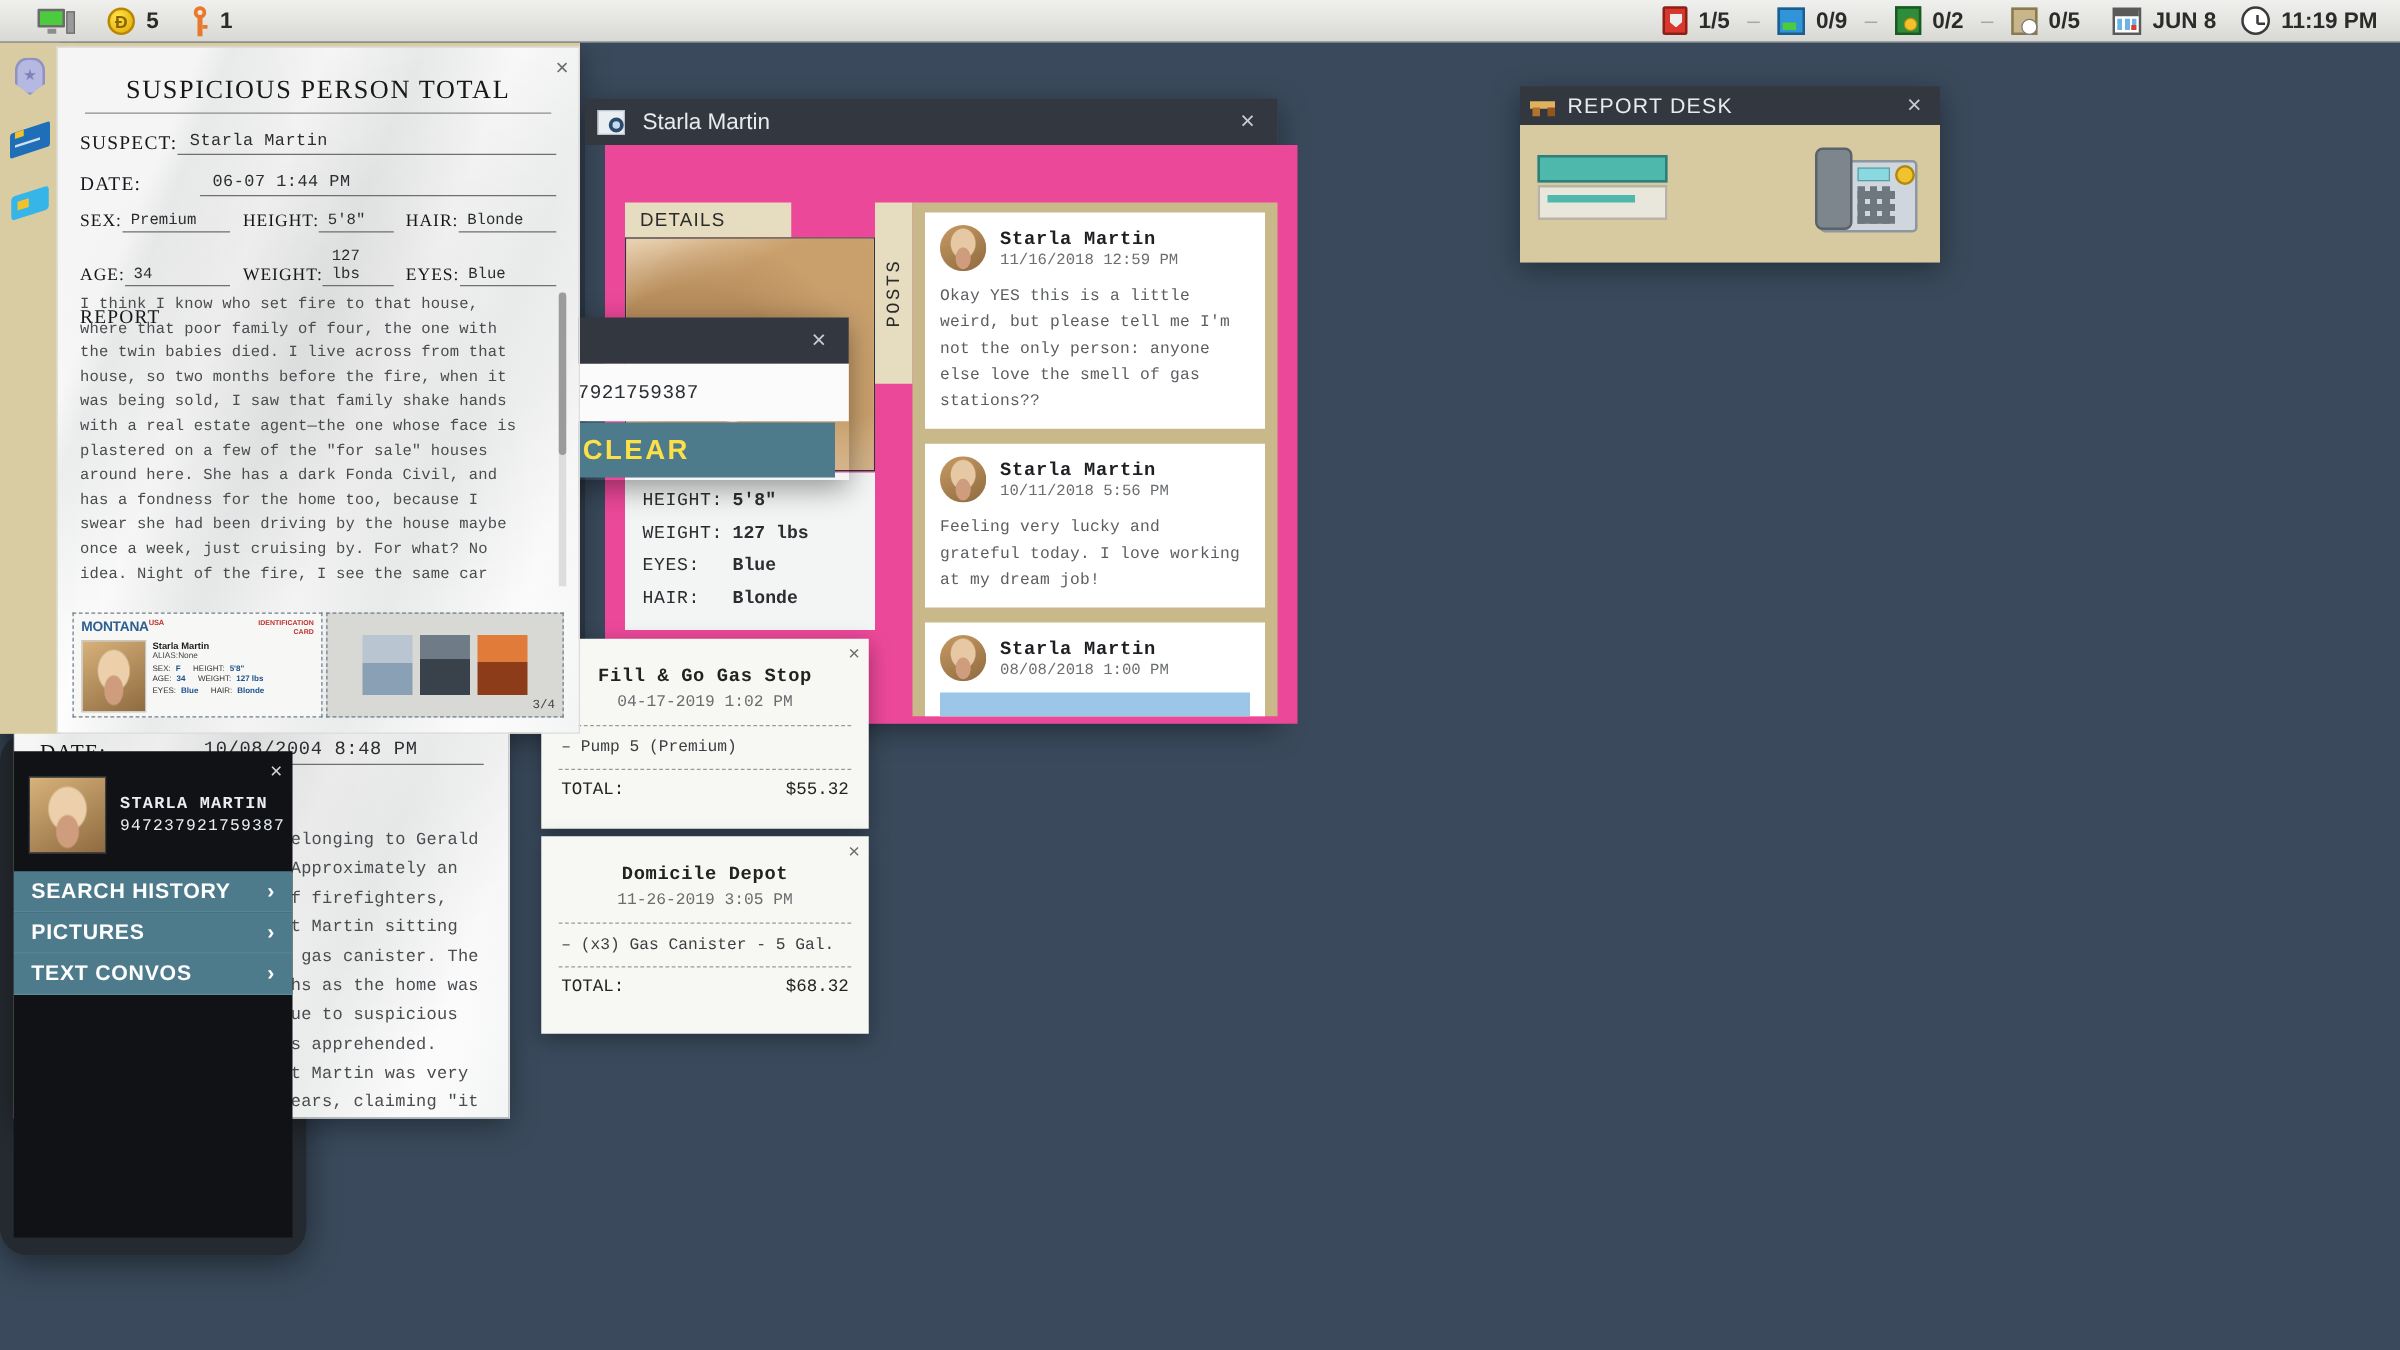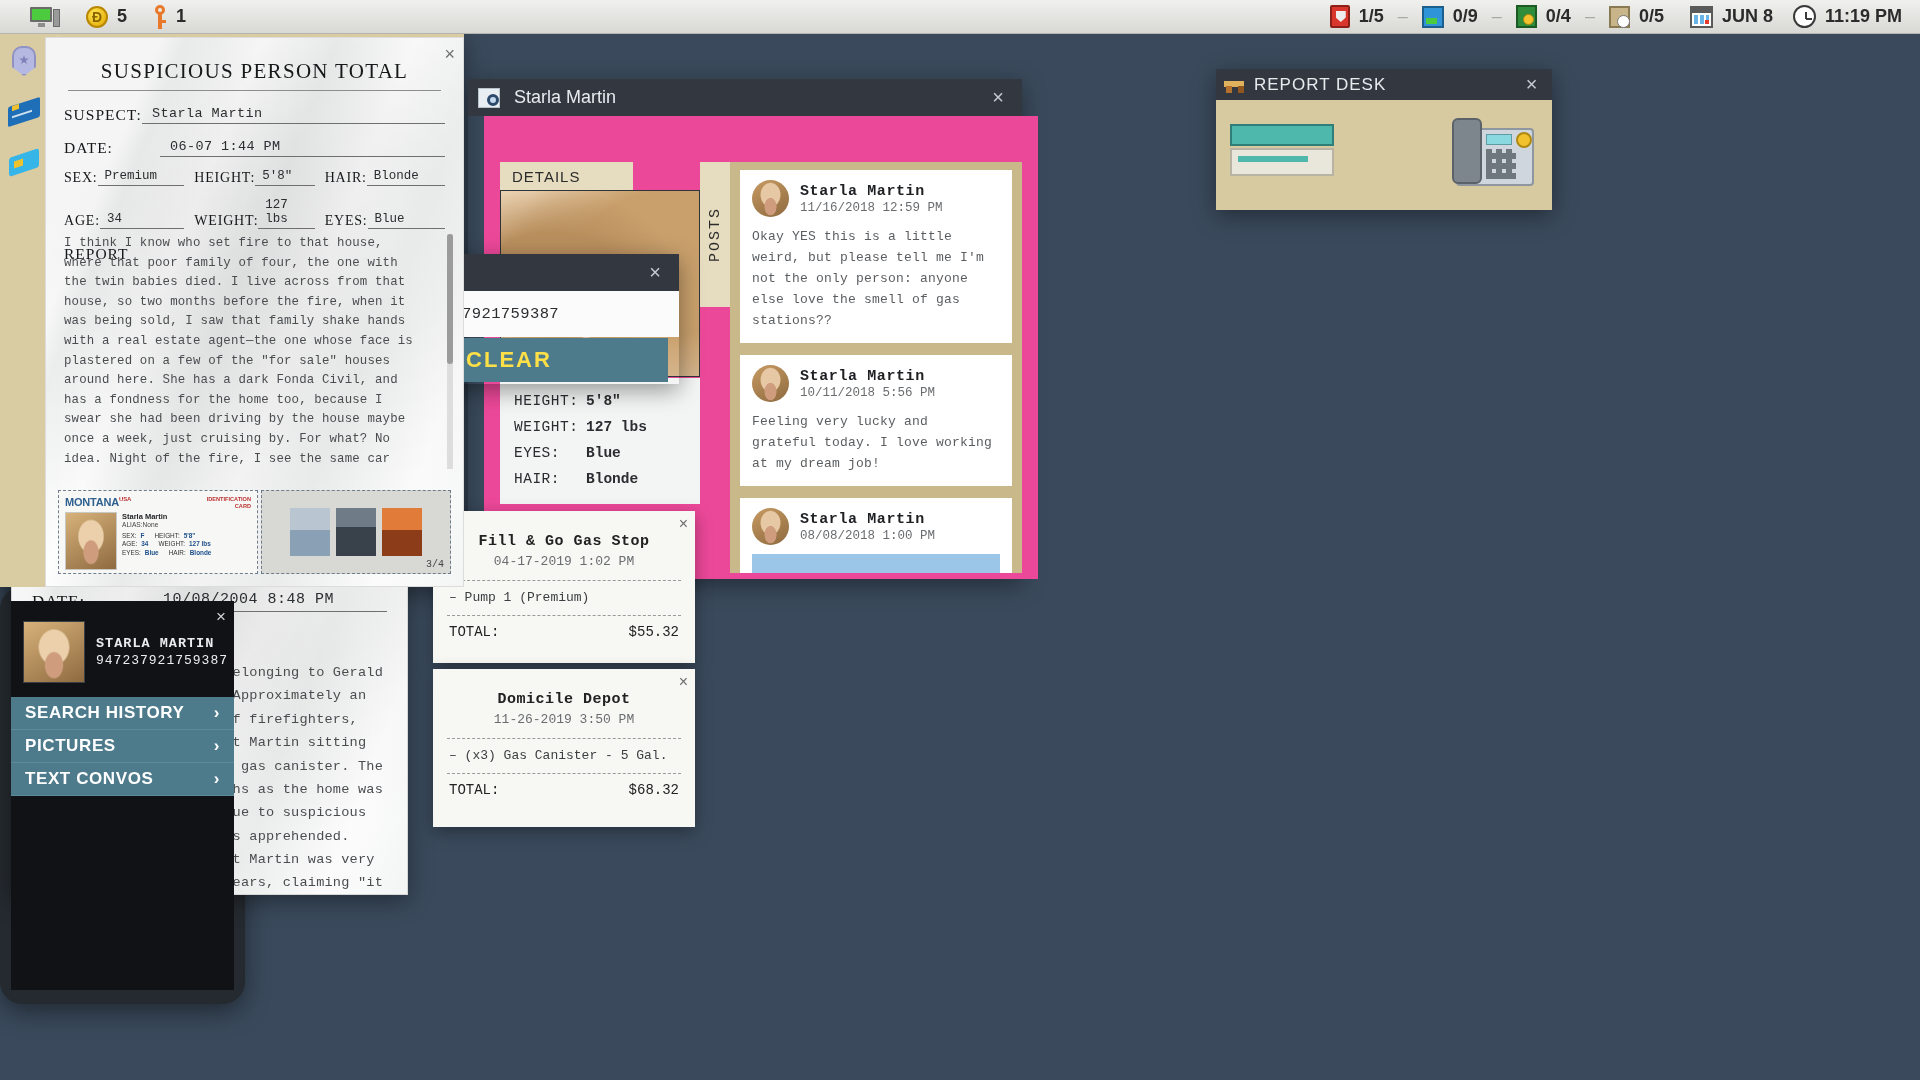--- a/index.html
+++ b/index.html
@@ -289,21 +289,21 @@
       <span>1/5</span>
     </div>
     <span class="tb-sep">–</span>
     <div class="tb-item">
       <span class="ic-blue"></span>
       <span>0/9</span>
     </div>
     <span class="tb-sep">–</span>
     <div class="tb-item">
       <span class="ic-green"></span>
-      <span>0/4</span>
+      <span>0/2</span>
     </div>
     <span class="tb-sep">–</span>
     <div class="tb-item">
       <span class="ic-box"></span>
       <span>0/5</span>
     </div>
     <div class="tb-item" style="margin-left:12px">
       <span class="ic-cal">
           <i class="top"></i>
           <i class="g"></i>
@@ -498,32 +498,32 @@
         </div>
       </div>
     </div>
   </div>
 
   <div class="win" id="receipt-1" style="left:433px; top:477px; width:262px; height:152px; background:#f7f7f3; box-shadow:0 5px 16px rgba(0,0,0,.35);">
     <span style="position:absolute;right:7px;top:4px;font-size:16px;color:#6d6d6d;cursor:pointer">×</span>
     <div class="mono" style="text-align:center;font-size:15px;font-weight:700;color:#222;padding-top:22px;letter-spacing:.5px">Fill &amp; Go Gas Stop</div>
     <div class="mono" style="text-align:center;font-size:13px;color:#6a6d70;margin-top:4px">04-17-2019 1:02 PM</div>
     <div style="border-top:1px dashed #9a9a9a;margin:11px 14px 0"></div>
-    <div class="mono" style="font-size:13px;color:#3c3f42;margin:9px 16px 0">– Pump 1 (Premium)</div>
+    <div class="mono" style="font-size:13px;color:#3c3f42;margin:9px 16px 0">– Pump 5 (Premium)</div>
     <div style="border-top:1px dashed #9a9a9a;margin:10px 14px 0"></div>
     <div style="display:flex;justify-content:space-between;margin:8px 16px 0">
       <span class="mono" style="font-size:14px;color:#222">TOTAL:</span>
       <span class="mono" style="font-size:14px;color:#222">$55.32</span>
     </div>
   </div>
 
   <div class="win" id="receipt-2" style="left:433px; top:635px; width:262px; height:158px; background:#f7f7f3; box-shadow:0 5px 16px rgba(0,0,0,.35);">
     <span style="position:absolute;right:7px;top:4px;font-size:16px;color:#6d6d6d;cursor:pointer">×</span>
     <div class="mono" style="text-align:center;font-size:15px;font-weight:700;color:#222;padding-top:22px;letter-spacing:.5px">Domicile Depot</div>
-    <div class="mono" style="text-align:center;font-size:13px;color:#6a6d70;margin-top:4px">11-26-2019 3:50 PM</div>
+    <div class="mono" style="text-align:center;font-size:13px;color:#6a6d70;margin-top:4px">11-26-2019 3:05 PM</div>
     <div style="border-top:1px dashed #9a9a9a;margin:11px 14px 0"></div>
     <div class="mono" style="font-size:13px;color:#3c3f42;margin:9px 16px 0">– (x3) Gas Canister - 5 Gal.</div>
     <div style="border-top:1px dashed #9a9a9a;margin:10px 14px 0"></div>
     <div style="display:flex;justify-content:space-between;margin:8px 16px 0">
       <span class="mono" style="font-size:14px;color:#222">TOTAL:</span>
       <span class="mono" style="font-size:14px;color:#222">$68.32</span>
     </div>
   </div>
 
   <div class="win paper" id="police-report">

